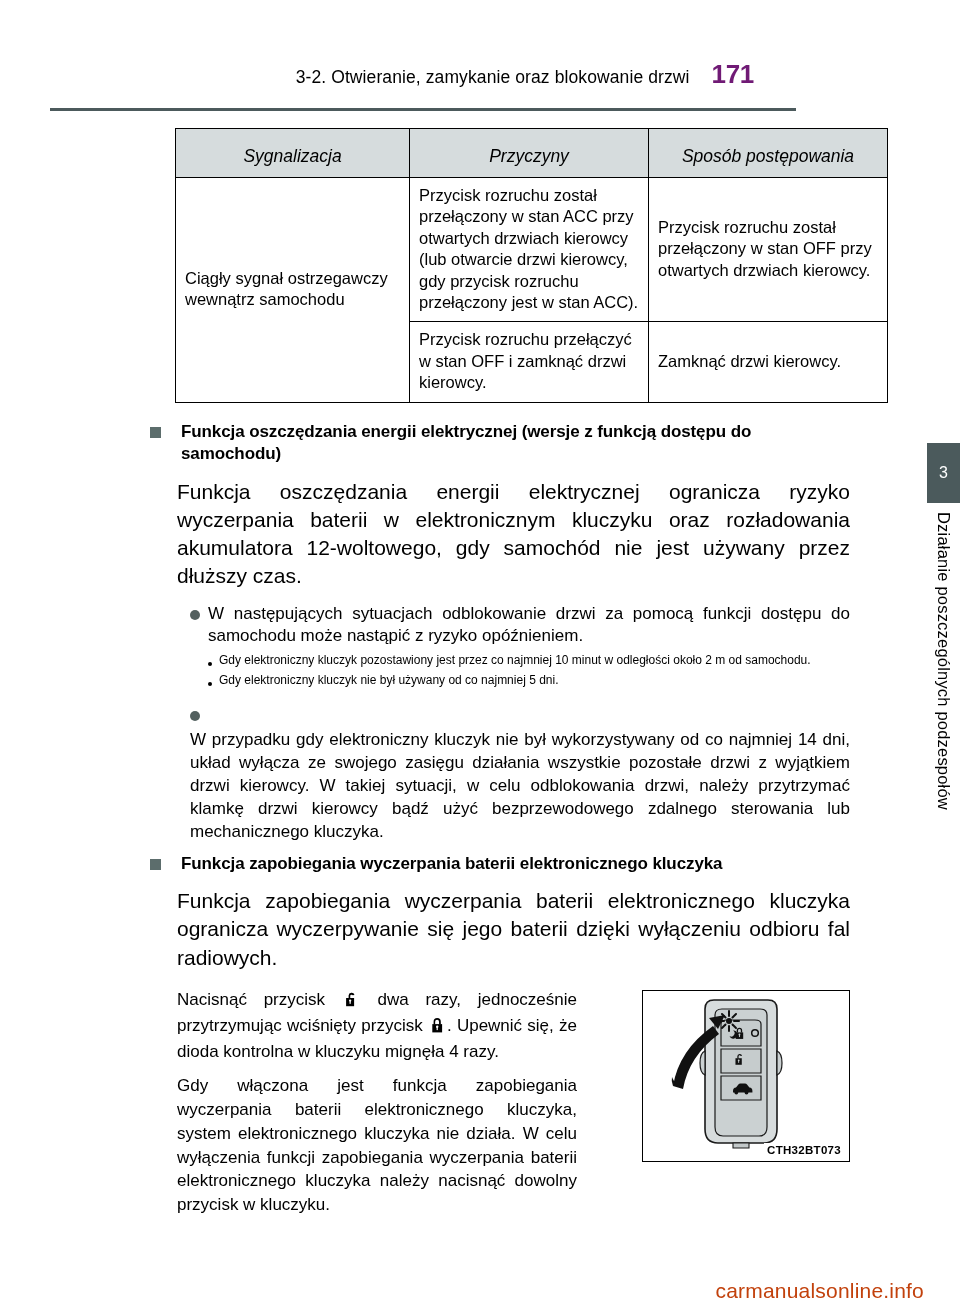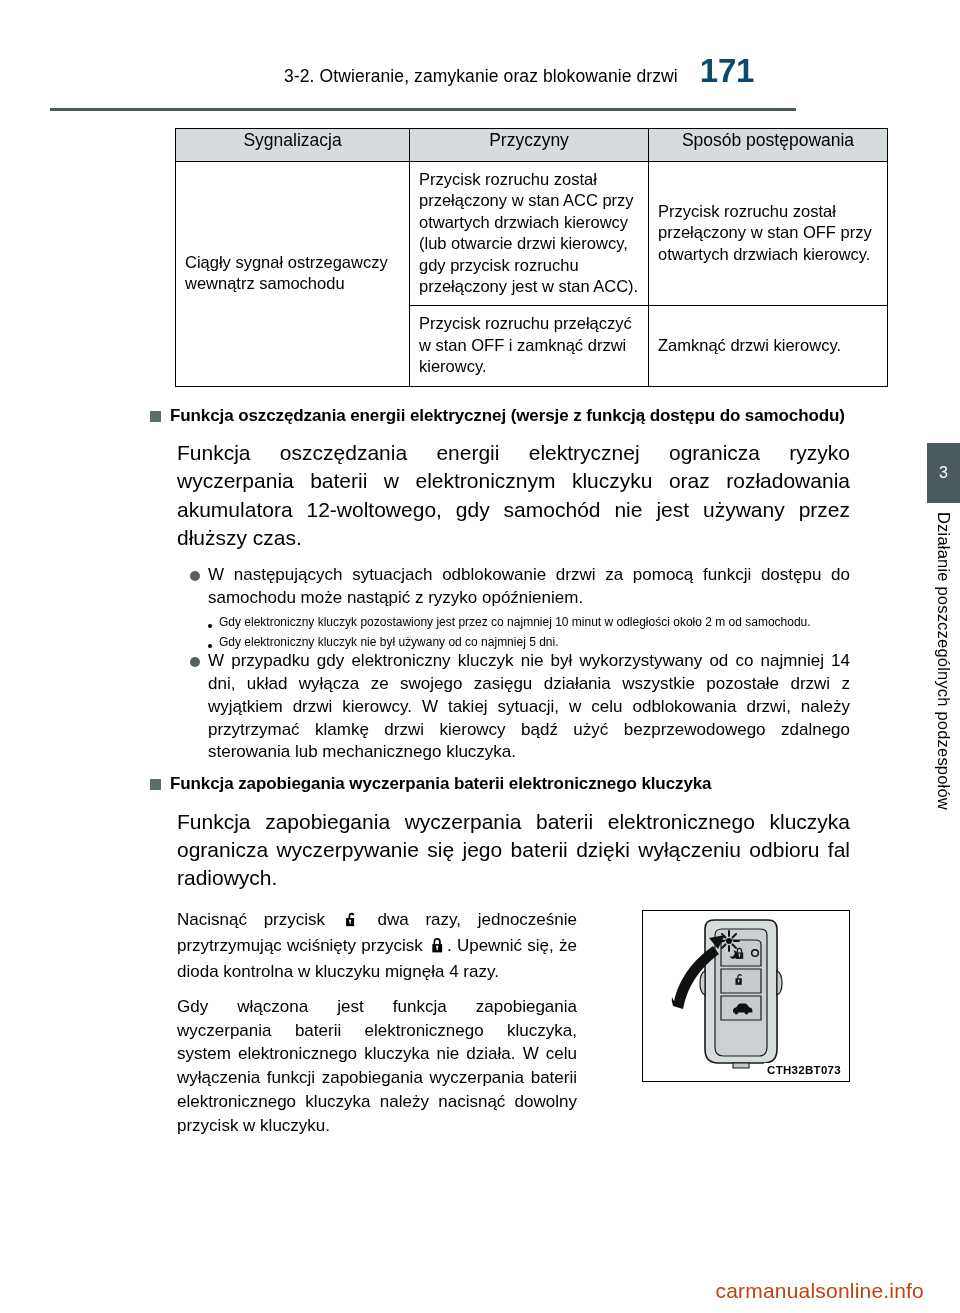--- a/index.html
+++ b/index.html
@@ -36,24 +36,24 @@
     justify-content: flex-end;
     gap: 22px;
   }
   #header-title {
     font-size: 17.5px;
     letter-spacing: 0.1px;
     color: #000;
     white-space: nowrap;
   }
   #header-pageno {
-    font-size: 33px;
+    font-size: 26px;
     font-weight: bold;
     letter-spacing: -0.3px;
-    color: #0c4a6e;
+    color: #701a75;
   }
   #header-rule {
     position: absolute;
     left: 50px;
     right: 48px;
     top: 108px;
     height: 3px;
     background: #4c5a5c;
   }
 
@@ -78,32 +78,33 @@
     vertical-align: middle;
     font-size: 16.5px;
     line-height: 1.30;
     font-weight: normal;
     text-align: left;
   }
   table.tbl thead th {
     background: #d6dcdd;
     text-align: center;
     font-size: 17.5px;
-    padding-top: 0;
+    padding-top: 16px;
     padding-bottom: 9px;
+    font-style: italic;
   }
   .col1 { width: 215px; }
   .col2 { width: 220px; }
   .col3 { width: 220px; }
 
   
   .sec-head {
     display: flex;
     align-items: flex-start;
-    gap: 9px;
+    gap: 20px;
     margin-top: 18px;
     margin-bottom: 2px;
   }
   .sq {
     flex: 0 0 auto;
     width: 11px;
     height: 11px;
     background: #5c6d6c;
     margin-top: 6px;
   }
@@ -297,21 +298,21 @@
     </div>
     <div class="sub-item">
       <div class="sub-dot"></div>
       <div class="sub-text">Gdy elektroniczny kluczyk pozostawiony jest przez co najmniej 10 minut w odległości około 2 m od samochodu.</div>
     </div>
     <div class="sub-item">
       <div class="sub-dot"></div>
       <div class="sub-text">Gdy elektroniczny kluczyk nie był używany od co najmniej 5 dni.</div>
     </div>
 
-    <div class="dot-item" style="margin-top:0;">
+    <div class="dot-item" style="margin-top:16px;flex-direction:column;">
       <div class="dot"></div>
       <div class="dot-text">W przypadku gdy elektroniczny kluczyk nie był wykorzystywany od co najmniej 14 dni, układ wyłącza ze swojego zasięgu działania wszystkie pozostałe drzwi z wyjątkiem drzwi kierowcy. W takiej sytuacji, w celu odblokowania drzwi, należy przytrzymać klamkę drzwi kierowcy bądź użyć bezprzewodowego zdalnego sterowania lub mechanicznego kluczyka.</div>
     </div>
 
     <div class="sec-head" style="margin-top:9px;">
       <div class="sq"></div>
       <div class="sec-head-text">Funkcja zapobiegania wyczerpania baterii elektronicznego kluczyka</div>
     </div>
     <p class="para first">Funkcja zapobiegania wyczerpania baterii elektronicznego kluczyka ogranicza wyczerpywanie się jego baterii dzięki wyłączeniu odbioru fal radiowych.</p>
 

